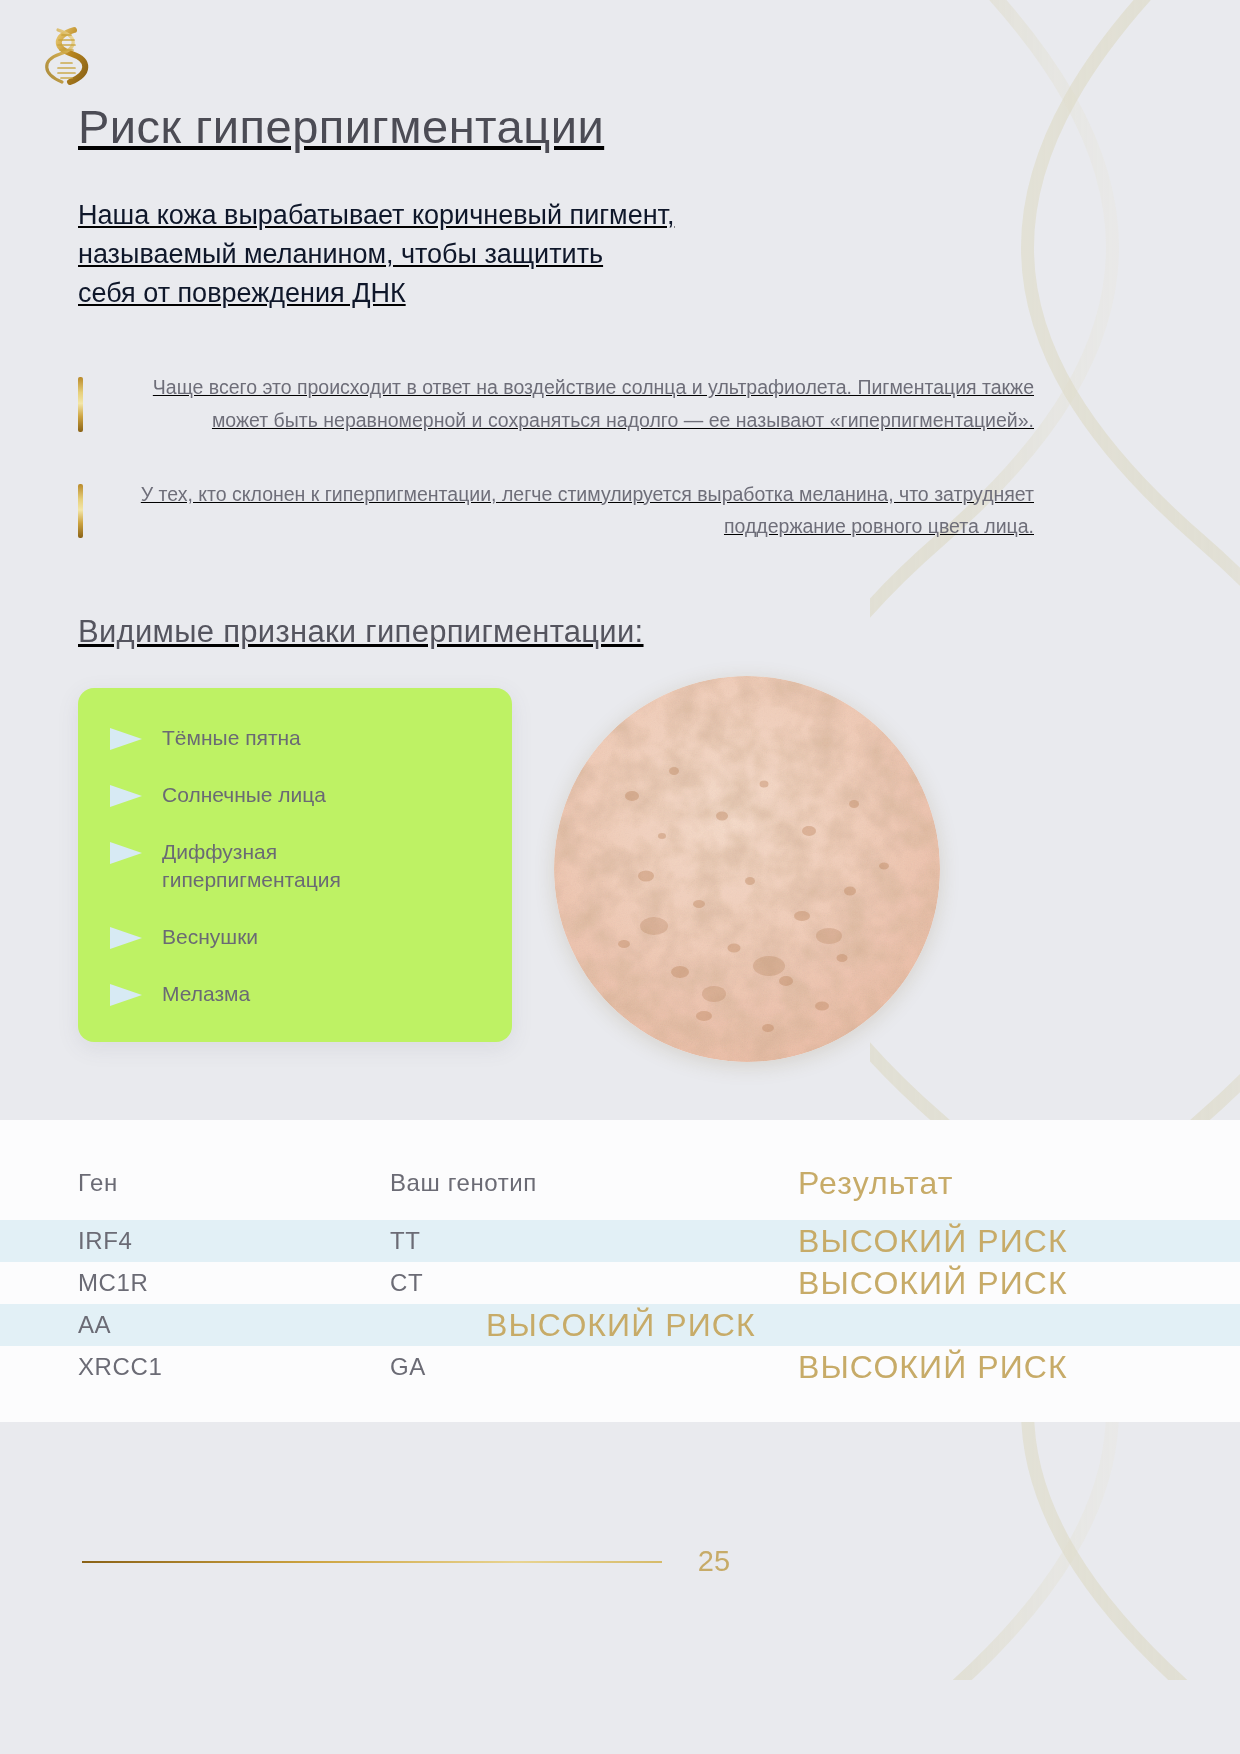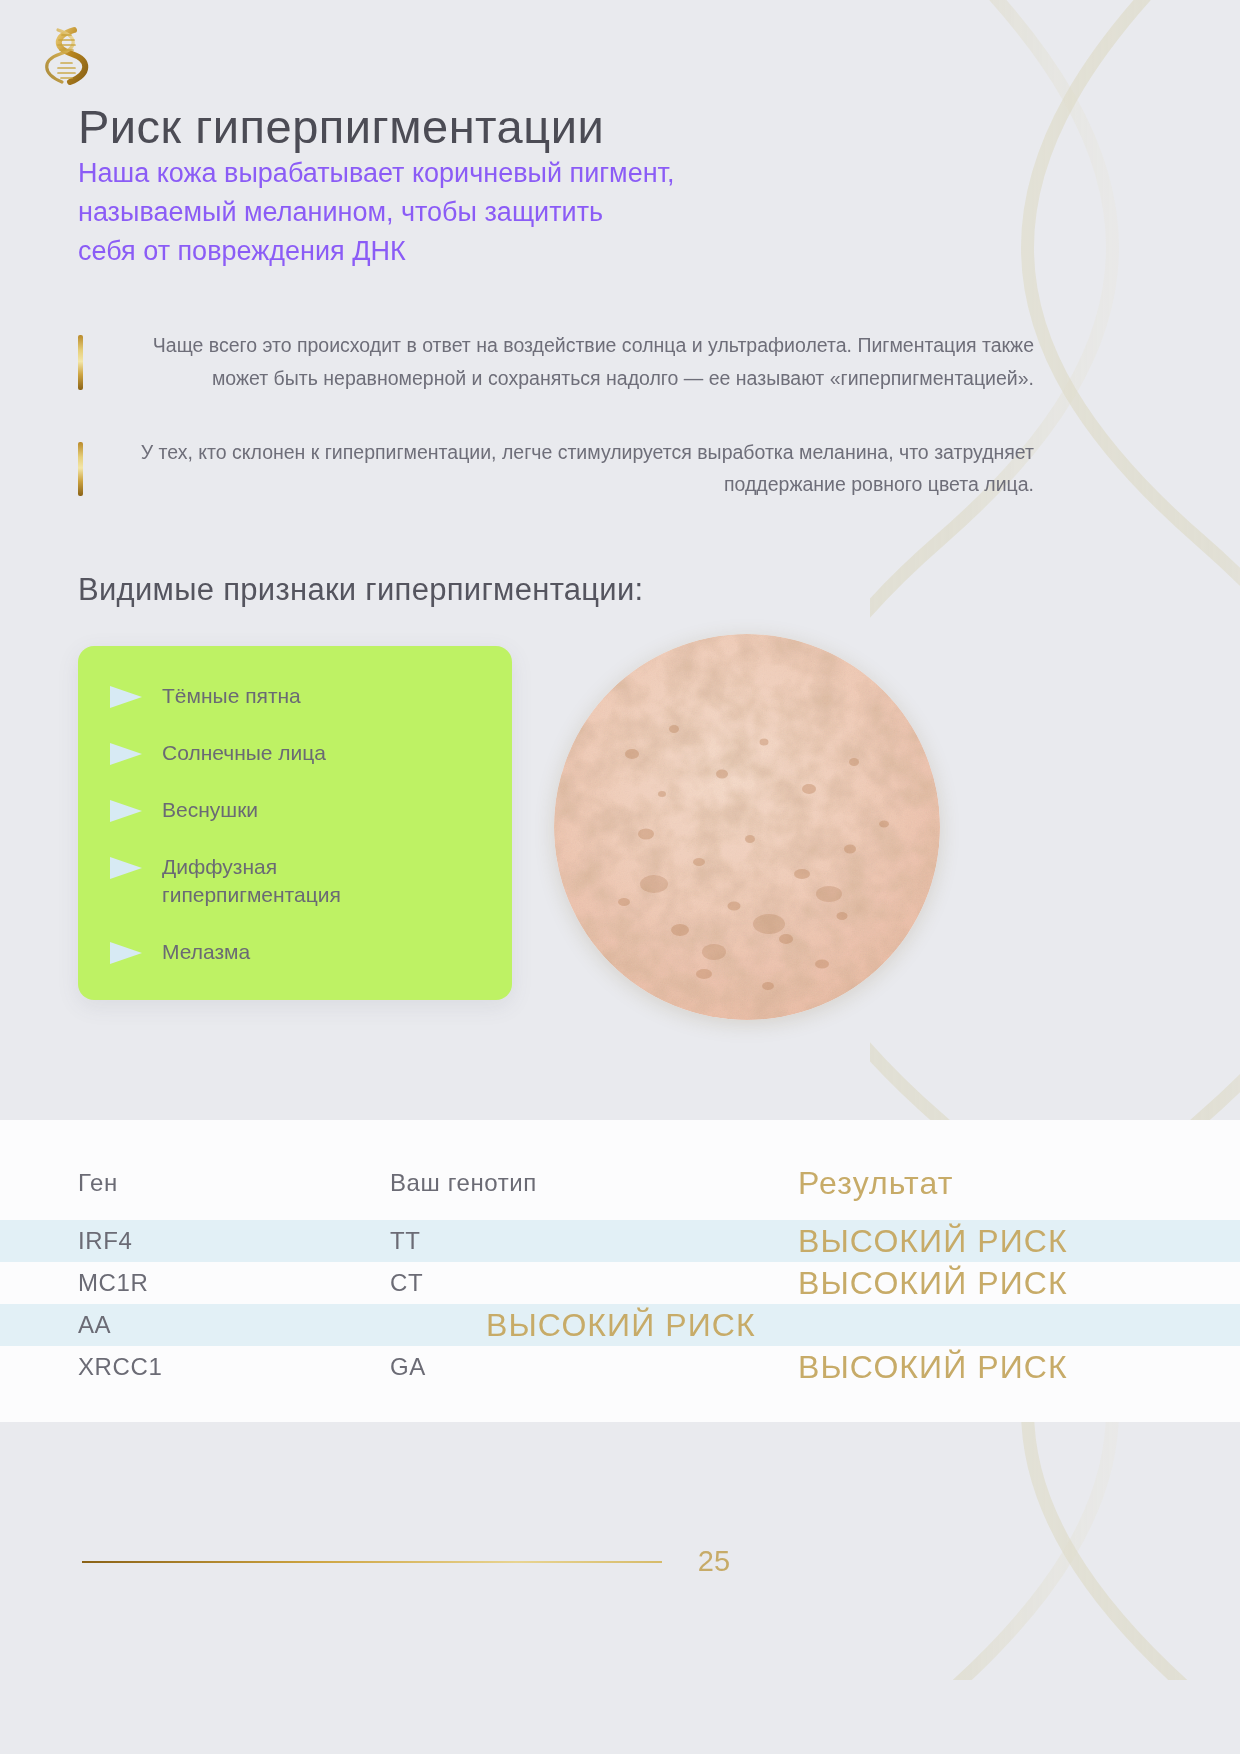--- a/index.html
+++ b/index.html
@@ -15,20 +15,21 @@
     position: relative;
     overflow: hidden;
   }
 
   .page {
     position: relative;
     width: 1240px;
     height: 1754px;
     background: #e9eaee;
     overflow: hidden;
+    text-decoration: underline;
   }
 
   
   .dna-watermark {
     position: absolute;
     right: -60px;
     top: -20px;
     width: 430px;
     height: 1700px;
     opacity: 0.55;
@@ -58,24 +59,25 @@
   .page-title {
     margin-top: 100px;
     font-size: 47px;
     font-weight: 300;
     letter-spacing: 0.5px;
     color: #4c4c55;
     line-height: 1.15;
   }
 
   .subtitle {
+    margin-top: 42px;
     font-size: 27px;
     font-weight: 300;
     line-height: 1.45;
-    color: #8b5cf6;
+    color: #0f172a;
     max-width: 880px;
   }
 
   
   .quotes { margin-top: 58px; }
 
   .quote {
     position: relative;
     padding-left: 36px;
     margin-bottom: 42px;
@@ -391,30 +393,30 @@
           </span>
           <span class="sign-label">Солнечные лица</span>
         </div>
 
         <div class="sign-item">
           <span class="sign-marker">
             <svg viewBox="0 0 36 26">
                 <polygon points="2,2 34,13 2,24" fill="#d7eaf4"></polygon>
               </svg>
           </span>
-          <span class="sign-label">Веснушки</span>
+          <span class="sign-label" style="max-width:290px; display:inline-block;">Диффузная гиперпигментация</span>
         </div>
 
         <div class="sign-item">
           <span class="sign-marker">
             <svg viewBox="0 0 36 26">
                 <polygon points="2,2 34,13 2,24" fill="#d7eaf4"></polygon>
               </svg>
           </span>
-          <span class="sign-label" style="max-width:290px; display:inline-block;">Диффузная гиперпигментация</span>
+          <span class="sign-label">Веснушки</span>
         </div>
 
         <div class="sign-item">
           <span class="sign-marker">
             <svg viewBox="0 0 36 26">
                 <polygon points="2,2 34,13 2,24" fill="#d7eaf4"></polygon>
               </svg>
           </span>
           <span class="sign-label">Мелазма</span>
         </div>

